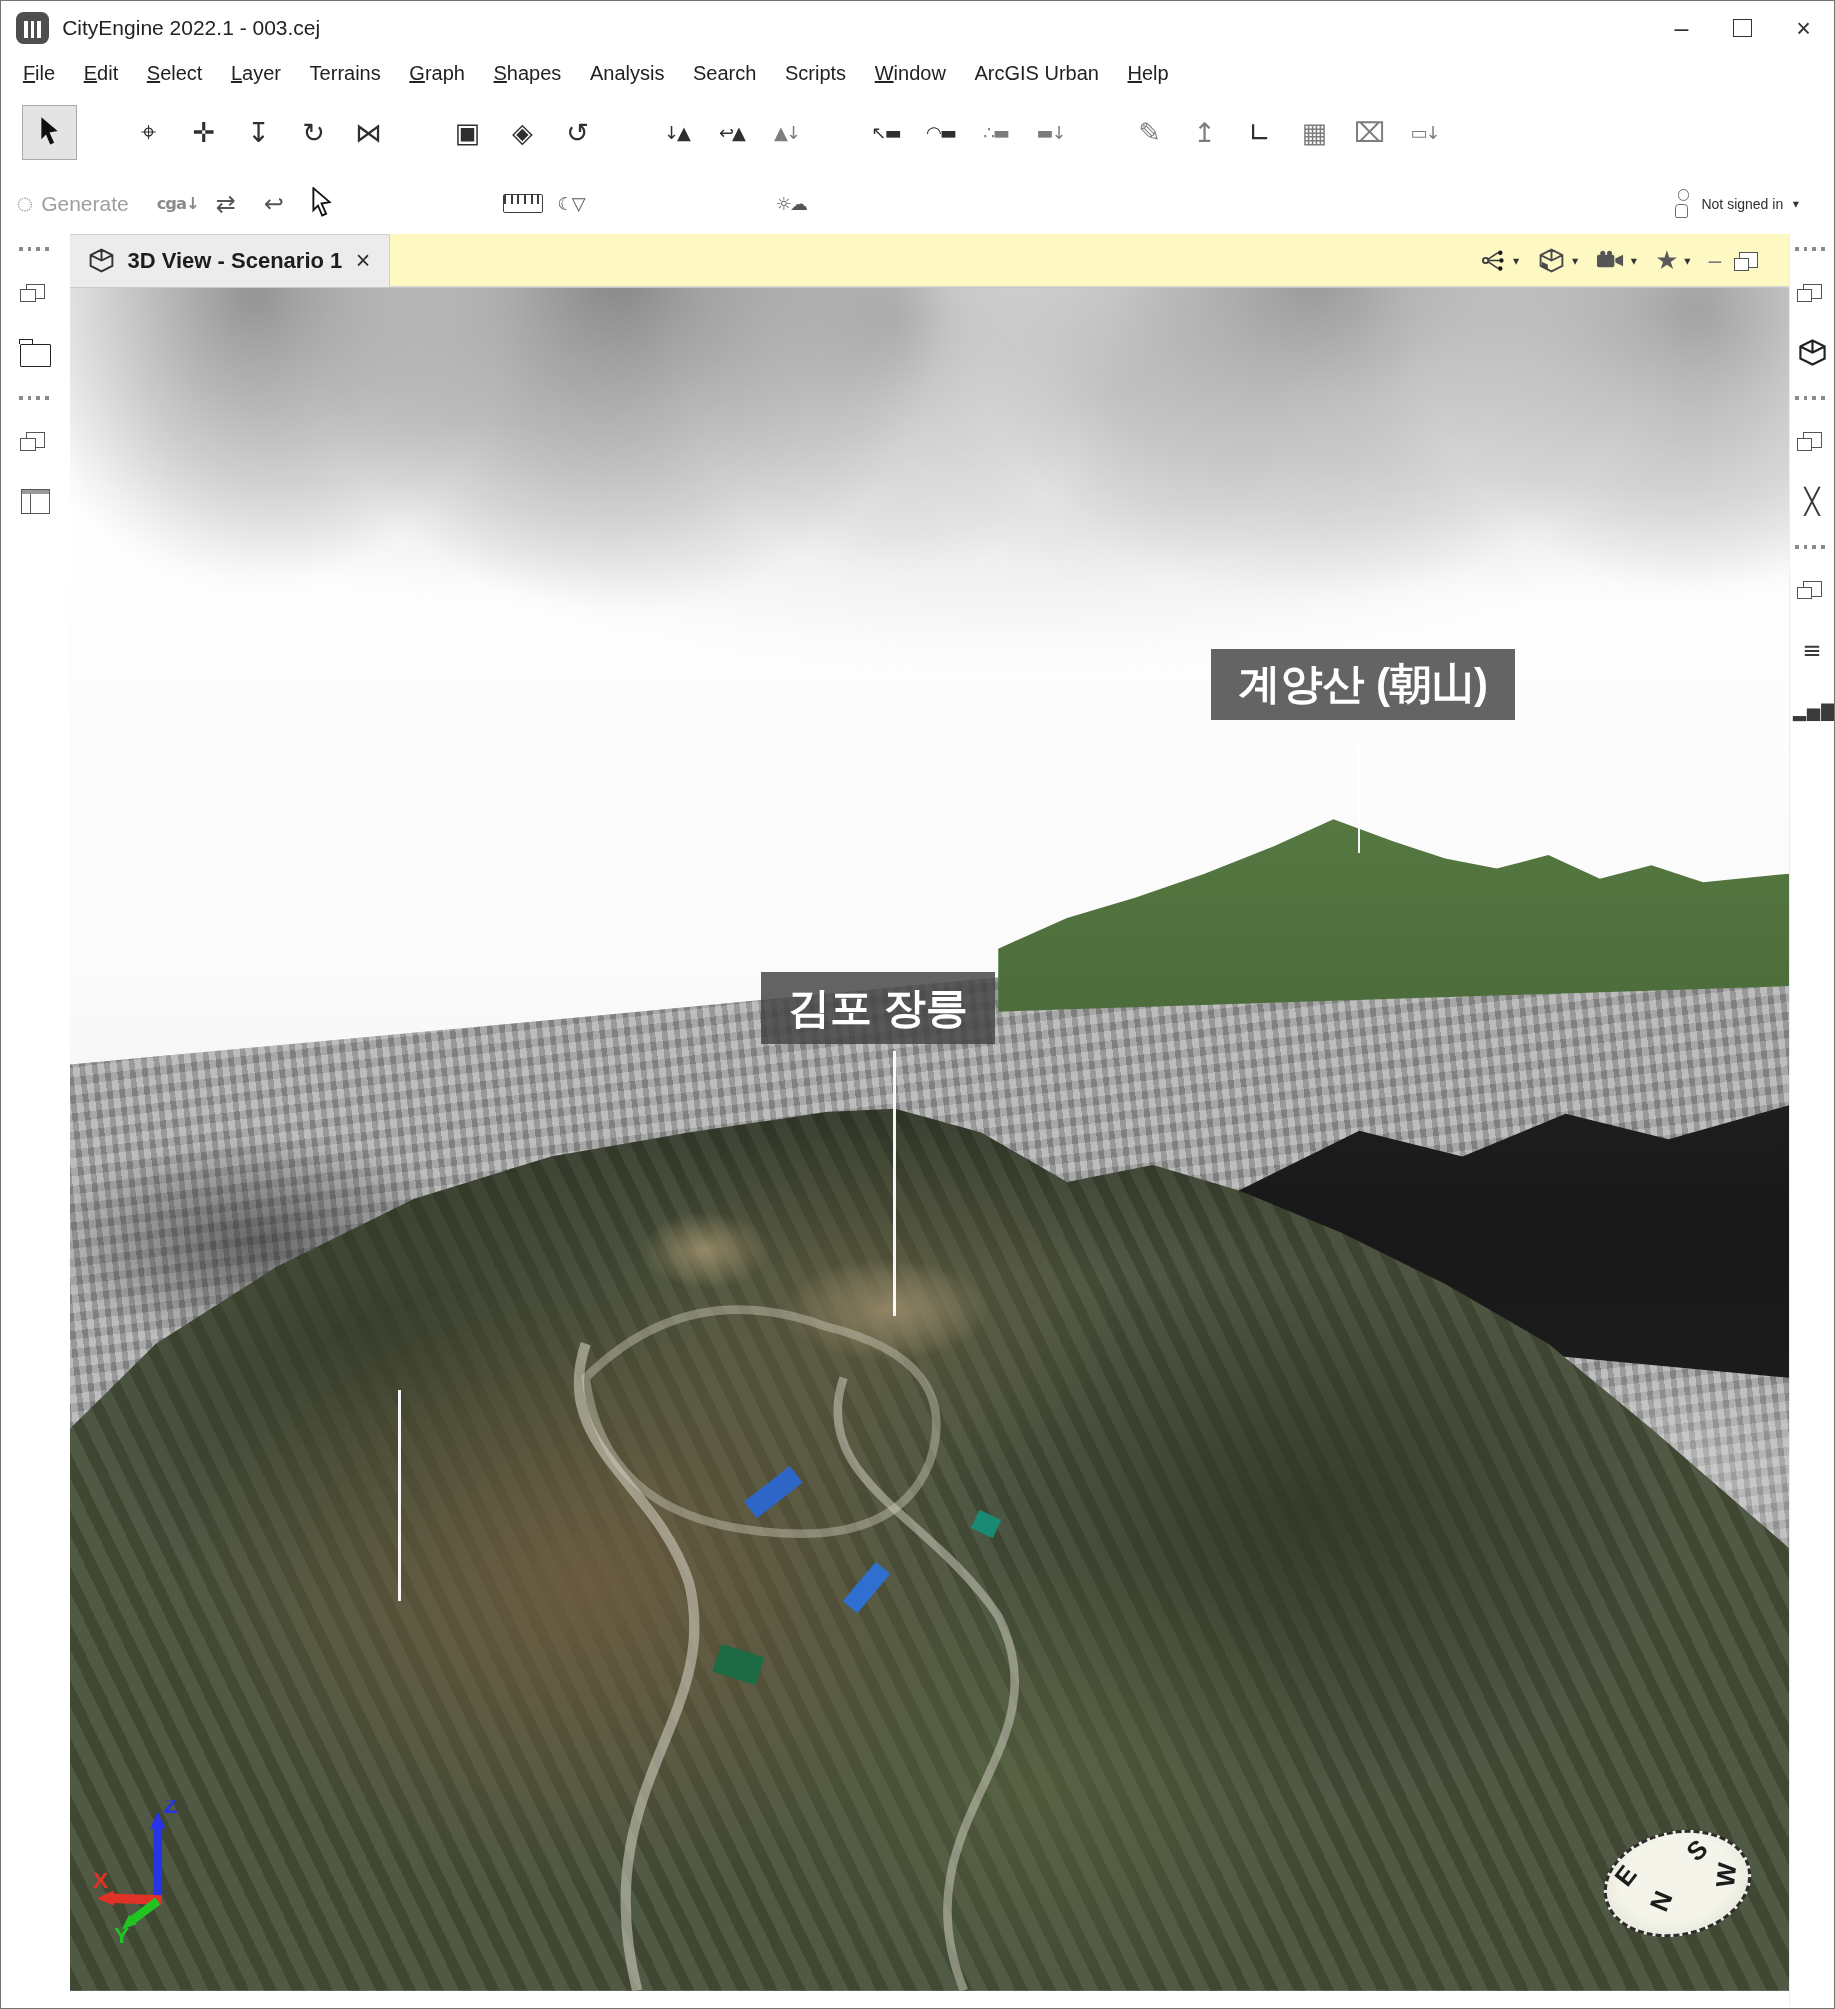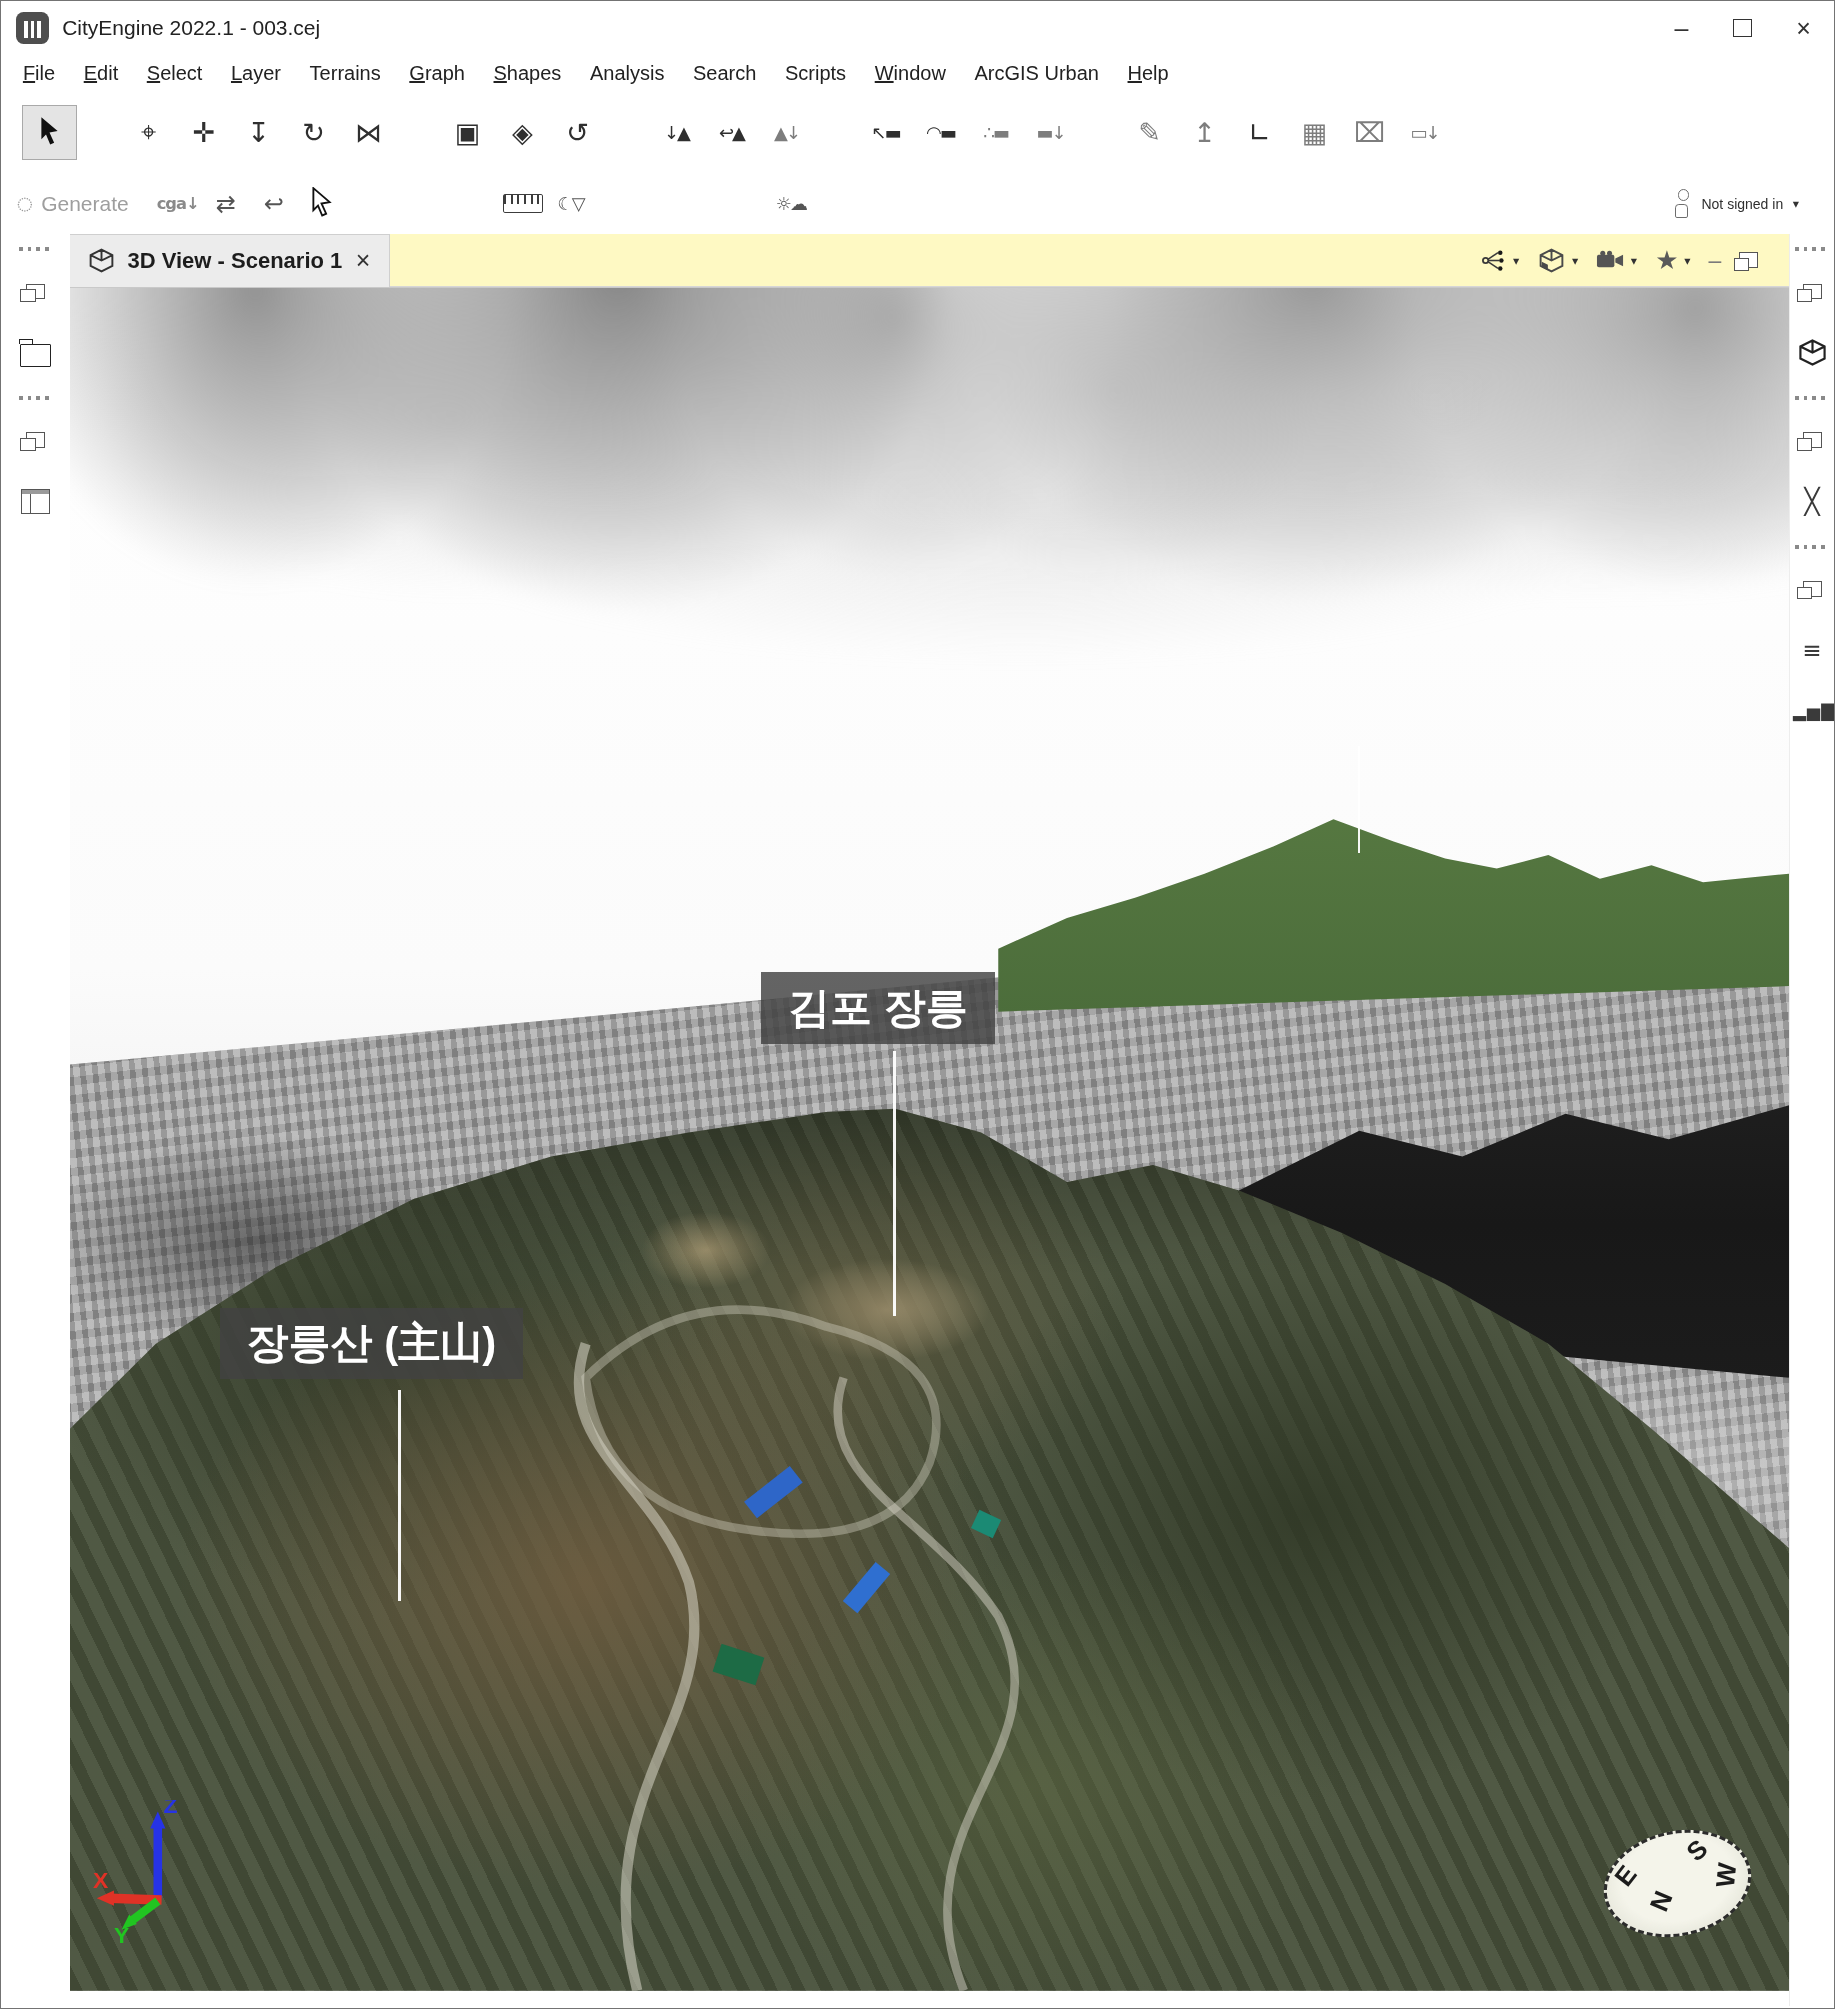--- a/index.html
+++ b/index.html
@@ -314,24 +314,24 @@
             <path d="M33,100 C30,88 38,84 36,76 C34,70 28,68 30,62" fill="none" stroke="rgba(228,225,212,0.5)" stroke-width="0.6"></path>
             <path d="M52,100 C48,90 58,86 54,78 C50,72 43,70 45,64" fill="none" stroke="rgba(228,225,212,0.45)" stroke-width="0.5"></path>
             <path d="M30,64 q6,-6 14,-3 q8,2 6,8 q-2,5 -10,4 q-9,-1 -10,-9 z" fill="none" stroke="rgba(215,212,198,0.4)" stroke-width="0.5"></path>
           </svg>
           <div class="bldg blue1"></div>
           <div class="bldg blue2"></div>
           <div class="bldg field1"></div>
           <div class="bldg teal1"></div>
         </div>
 
+        <div class="vlabel lbl-gyeyang">계양산 (朝山)</div>
         <div class="leader ld-gyeyang"></div>
         <div class="vlabel lbl-gimpo">김포 장릉</div>
         <div class="leader ld-gimpo"></div>
-        <div class="vlabel lbl-jangneung">장릉산 (主山)</div>
         <div class="leader ld-jangneung"></div>
 
         <svg class="axis-gizmo" viewBox="0 0 110 150">
           <line x1="70" y1="103" x2="70" y2="28" stroke="#2633e6" stroke-width="9"></line>
           <polygon points="70,12 62,30 78,30" fill="#2633e6"></polygon>
           <text x="76" y="14" font-size="24" font-weight="bold" fill="#2633e6">Z</text>
           <line x1="74" y1="105" x2="20" y2="103" stroke="#e03226" stroke-width="10"></line>
           <polygon points="6,103 24,95 24,111" fill="#e03226"></polygon>
           <text x="2" y="92" font-size="24" font-weight="bold" fill="#e03226">X</text>
           <line x1="70" y1="106" x2="42" y2="127" stroke="#21c421" stroke-width="9"></line>

